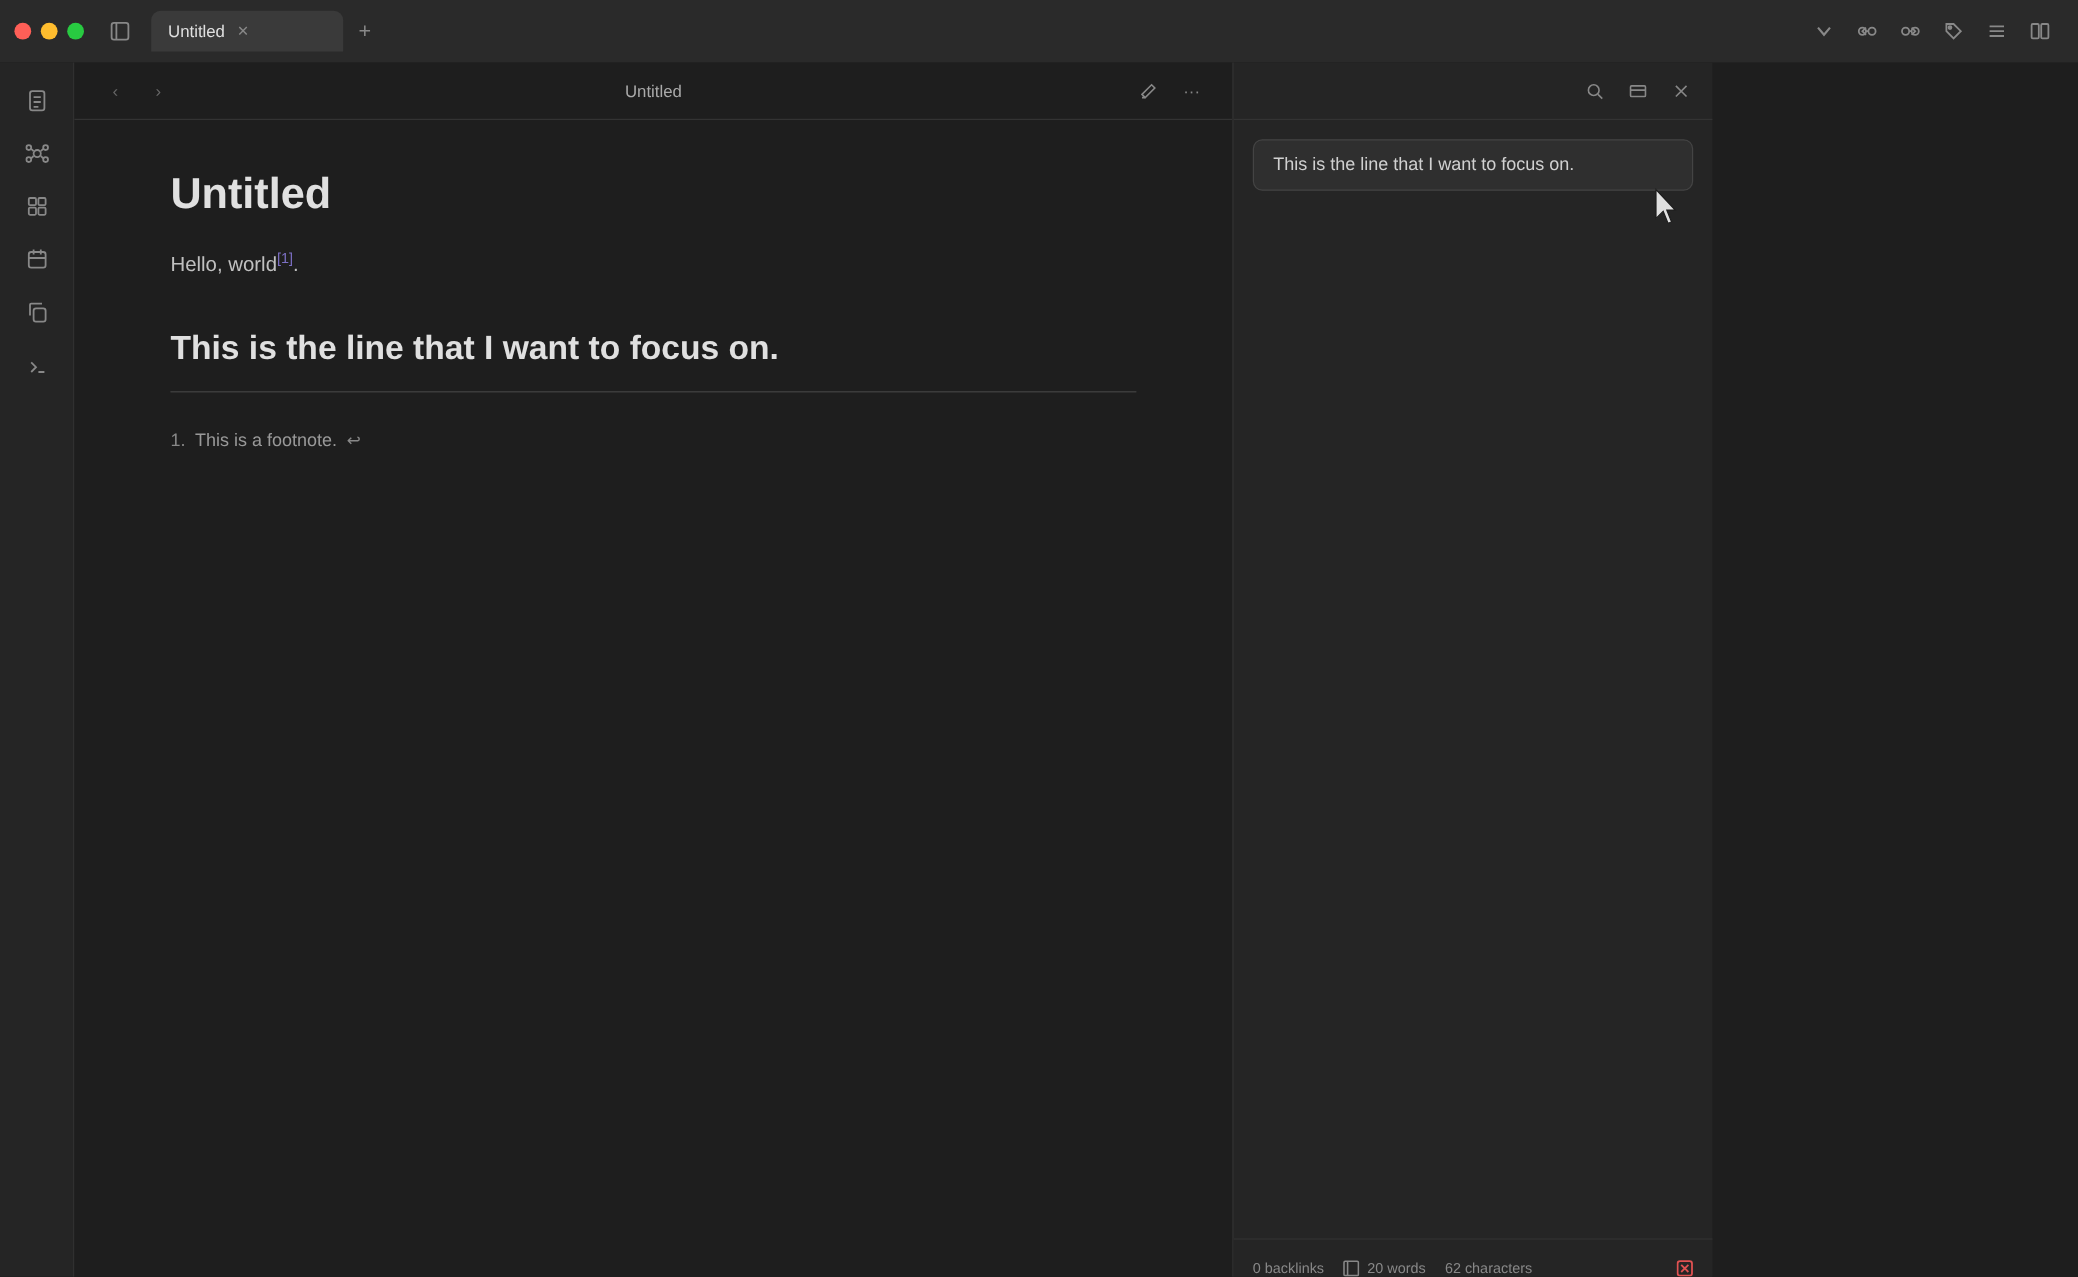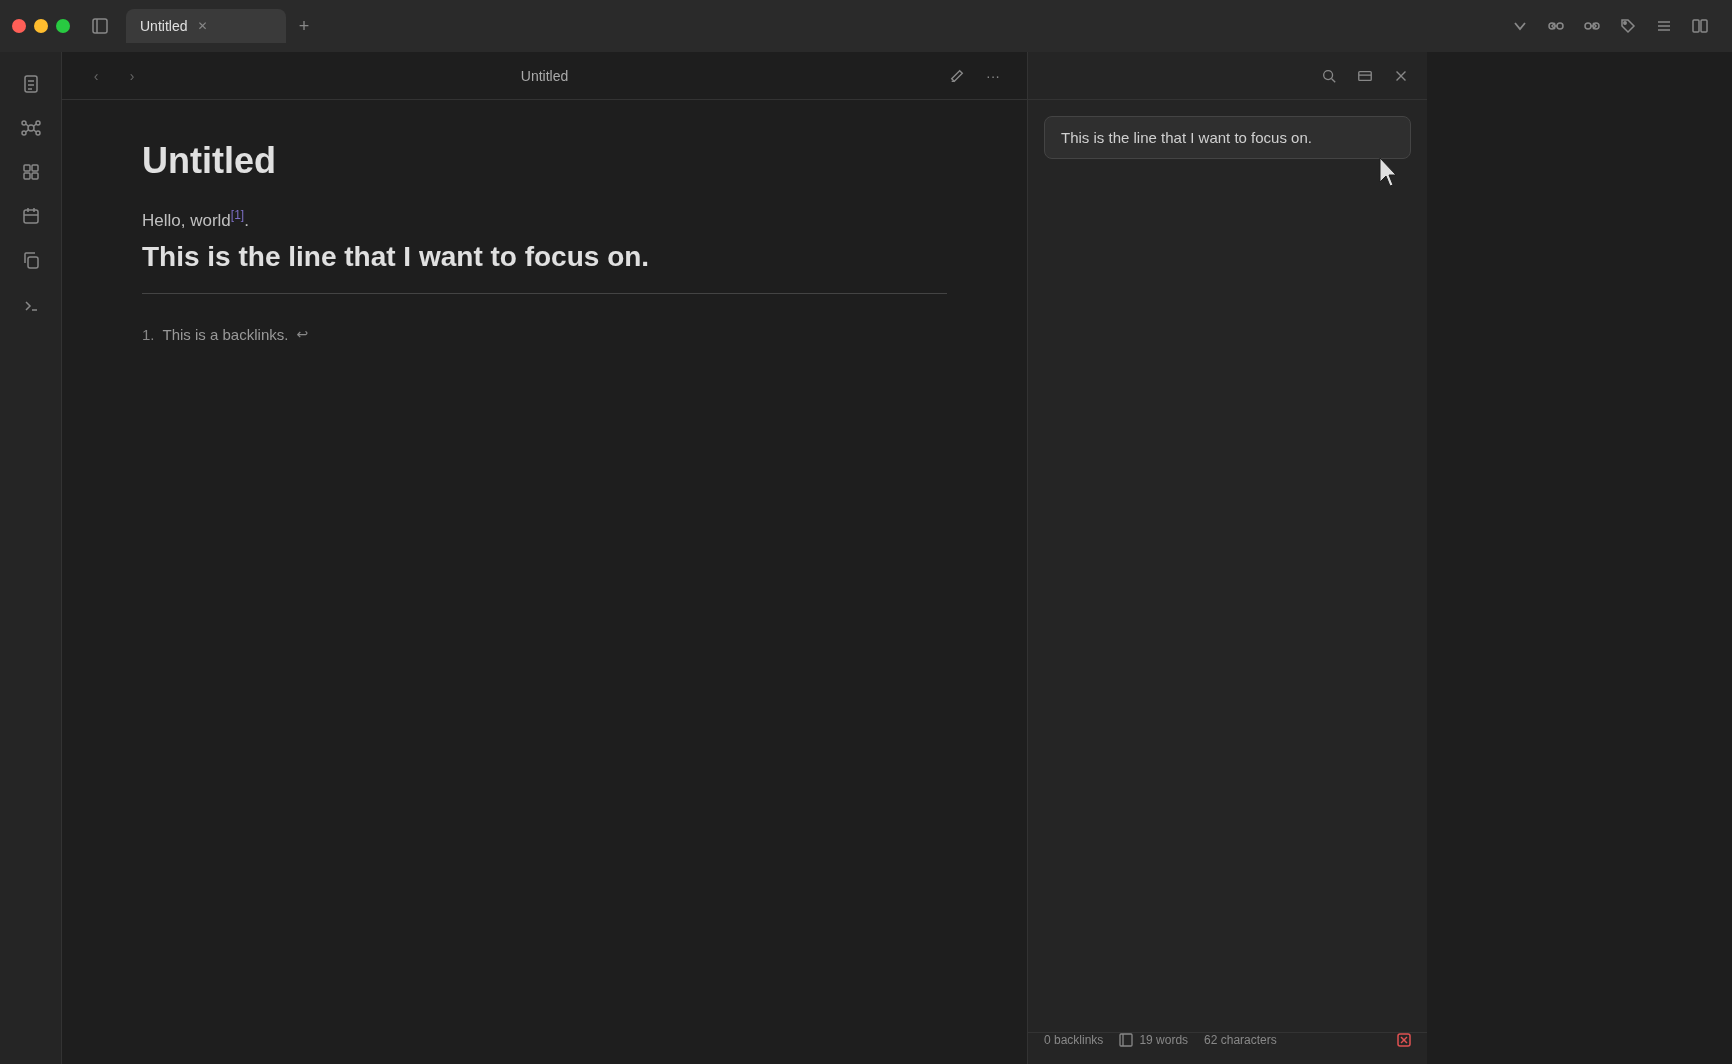--- a/index.html
+++ b/index.html
@@ -219,21 +219,21 @@
     .doc-title {
       font-size: 36px;
       font-weight: 700;
       color: #e0e0e0;
       margin-bottom: 24px;
     }
 
     .doc-paragraph {
       font-size: 17px;
       color: #c0c0c0;
-      margin-bottom: 7px;
+      margin-bottom: 40px;
       line-height: 1.6;
     }
 
     .footnote-ref {
       color: #7c6fc4;
       font-size: 12px;
       vertical-align: super;
       cursor: pointer;
     }
 
@@ -512,21 +512,21 @@
           <span>Hello, world</span><sup class="footnote-ref">[1]</sup><span>.</span>
         </p>
 
         <h2 class="doc-heading">This is the line that I want to focus on.</h2>
 
         <hr class="divider">
 
         <div class="footnote-section">
           <div class="footnote-item">
             <span class="footnote-number">1.</span>
-            <span>This is a backlinks.</span>
+            <span>This is a footnote.</span>
             <span class="footnote-return">↩</span>
           </div>
         </div>
       </div>
 
     </div>
 
     <div class="right-panel">
 
       <div class="right-panel-header">
@@ -553,30 +553,30 @@
       <div class="tooltip-box">
         <span>This is the line that I want to focus on.</span>
         
         <svg style="position:absolute; right:10px; bottom:-30px;" width="24" height="32" viewBox="0 0 24 32">
           <polygon points="4,2 4,26 10,20 14,30 17,29 13,19 20,19" fill="#e0e0e0" stroke="#1e1e1e" stroke-width="1"></polygon>
         </svg>
       </div>
 
       <div class="right-panel-body"></div>
 
-      <div style="height:32px; background:#252525; display:flex; align-items:flex-start; padding:0 16px; gap:16px; border-top:1px solid #333; position:relative;">
+      <div style="height:32px; background:#252525; display:flex; align-items:flex-end; padding:0 16px; gap:16px; border-top:1px solid #333; position:relative;">
         <div class="status-item">
           <span>0 backlinks</span>
         </div>
         <div class="status-item">
           <svg viewBox="0 0 14 14" width="14" height="14" fill="none" stroke="#888" stroke-width="1.3">
             <rect x="1" y="1" width="12" height="12" rx="1"></rect>
             <line x1="4" y1="1" x2="4" y2="13"></line>
           </svg>
-          <span>19 words</span>
+          <span>20 words</span>
         </div>
         <div class="status-item">
           <span>62 characters</span>
         </div>
         <div class="status-item" style="margin-left:auto;">
           <svg viewBox="0 0 14 14" width="14" height="14" fill="none" stroke="#e05252" stroke-width="1.5">
             <rect x="1" y="1" width="12" height="12" rx="2"></rect>
             <line x1="4" y1="4" x2="10" y2="10" stroke="#e05252"></line>
             <line x1="10" y1="4" x2="4" y2="10" stroke="#e05252"></line>
           </svg>

